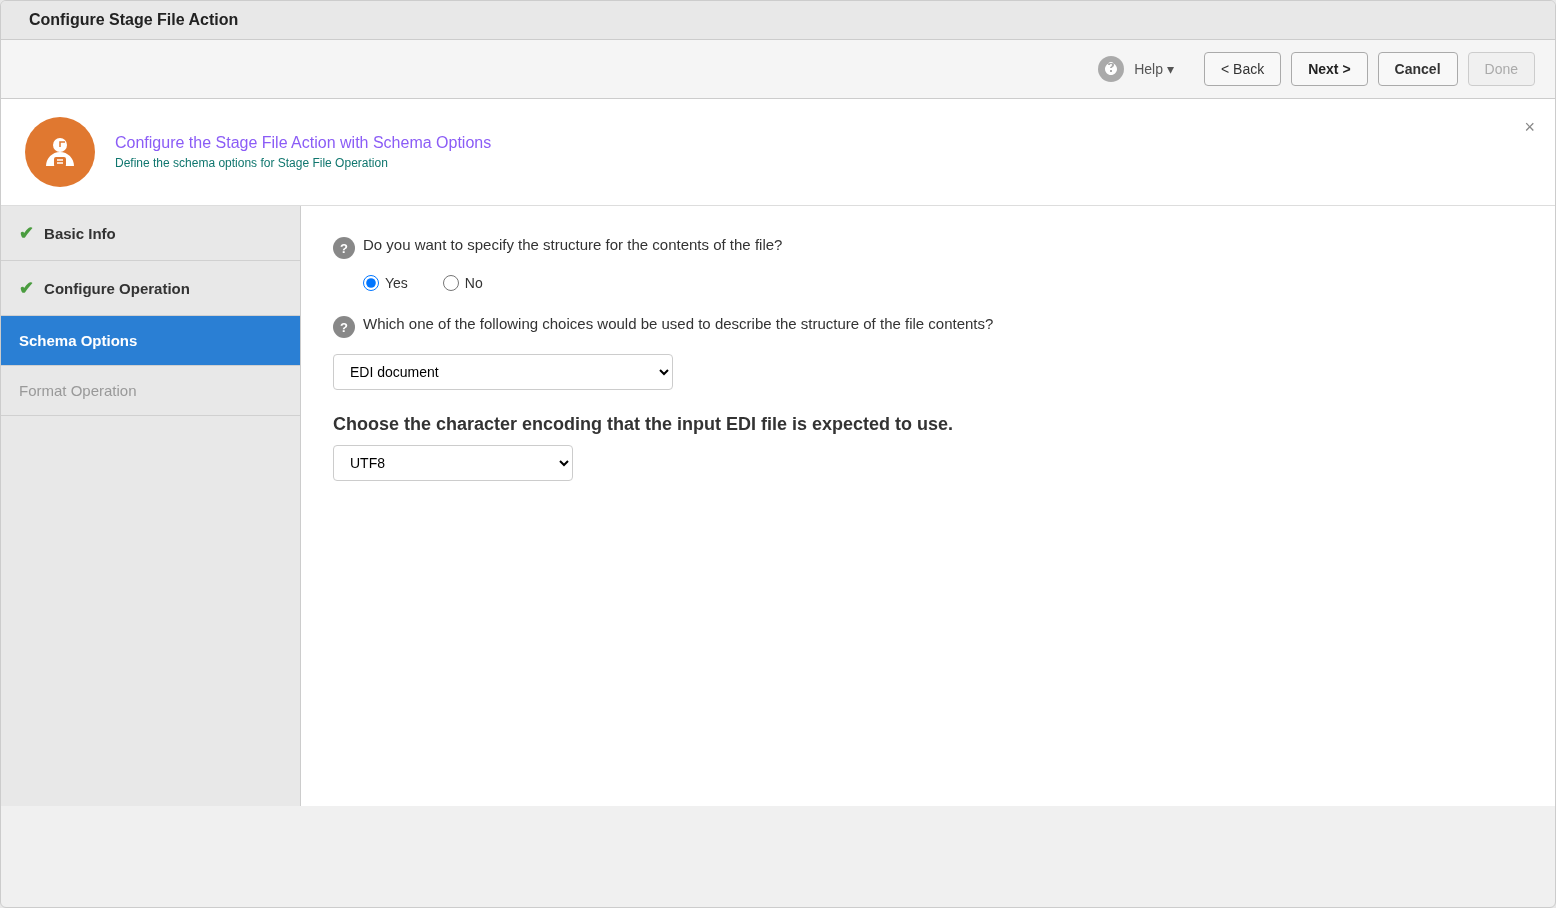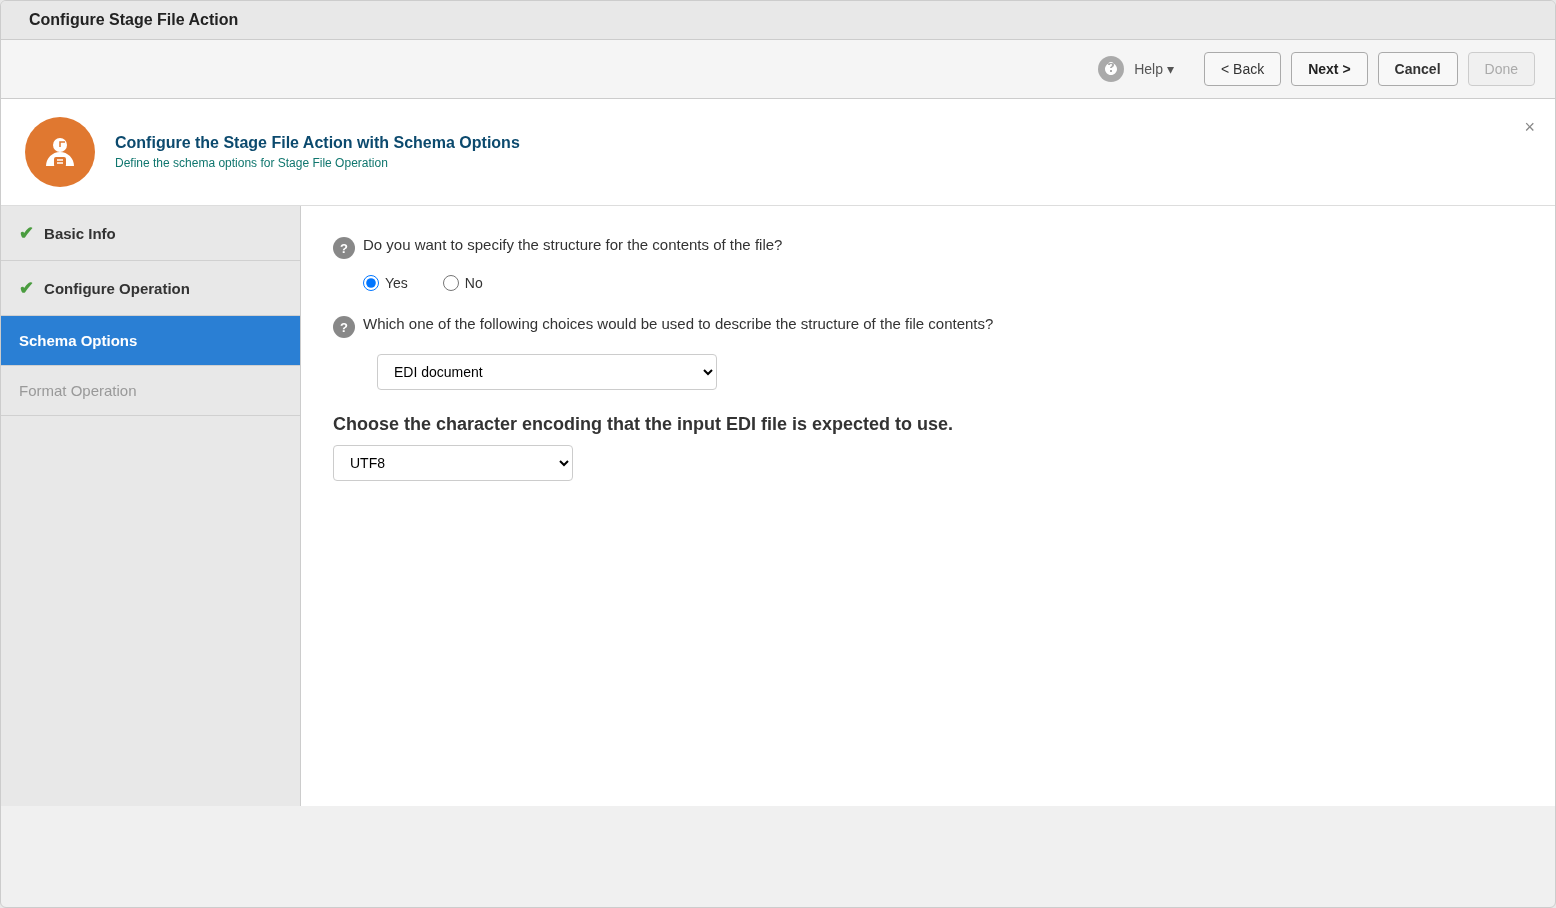--- a/index.html
+++ b/index.html
@@ -102,22 +102,22 @@
       justify-content: center;
       flex-shrink: 0;
     }
     .info-icon svg {
       width: 40px;
       height: 40px;
       fill: white;
     }
     .info-text h2 {
       font-size: 16px;
-      font-weight: bold;
-      color: #0c4a6e;
+      font-weight: normal;
+      color: #8b5cf6;
       margin-bottom: 4px;
     }
     .info-text p {
       font-size: 12px;
       color: #0f766e;
     }
     .close-x {
       position: absolute;
       right: 20px;
       top: 18px;
@@ -217,21 +217,20 @@
     }
     .select-row select {
       width: 340px;
       padding: 8px 12px;
       border: 1px solid #ccc;
       border-radius: 4px;
       font-size: 14px;
       background: #fff;
       cursor: pointer;
       appearance: auto;
-      margin-left: 44px;
     }
     .encoding-label {
       font-size: 18px;
       font-weight: bold;
       color: #333;
       margin-bottom: 10px;
     }
     .encoding-select {
       width: 240px;
       padding: 8px 12px;

